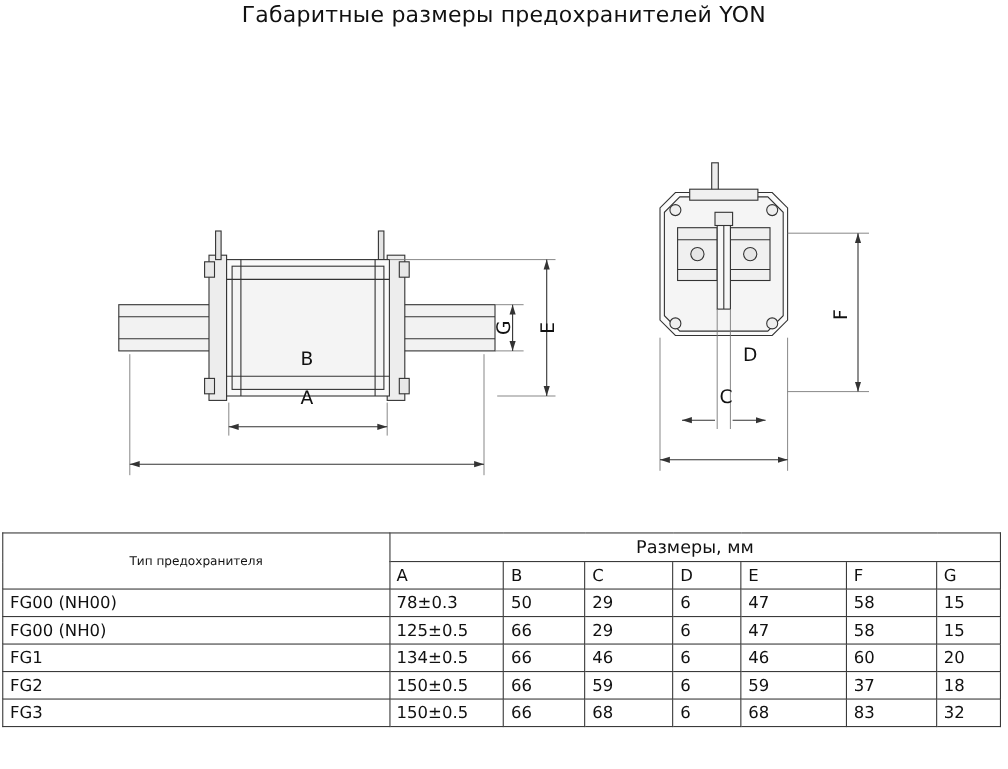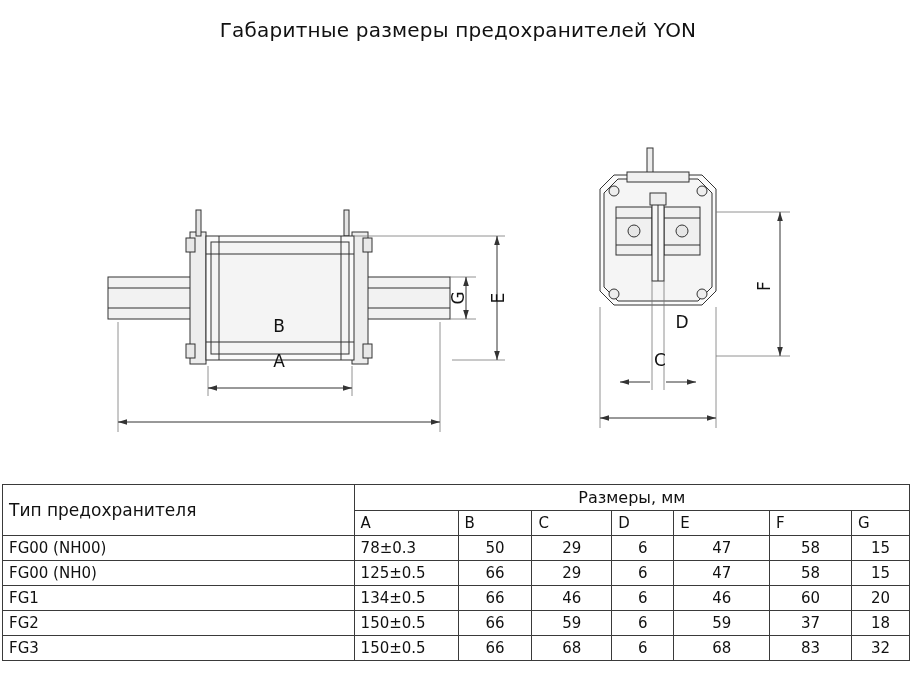--- a/index.html
+++ b/index.html
@@ -10,21 +10,21 @@
   body {
     width: 916px;
     height: 699px;
     font-family: "DejaVu Sans", "Liberation Sans", sans-serif;
     color: #1a1a1a;
     position: relative;
     overflow: hidden;
   }
   .page-title {
     position: absolute;
-    top: 18px;
+    top: 1px;
     left: 0;
     width: 916px;
     text-align: center;
     font-size: 20px;
     font-weight: 400;
     color: #111;
     letter-spacing: 0.2px;
   }
   .drawing-area {
     position: absolute;
@@ -49,40 +49,40 @@
     color: #111;
   }
   table.dims td, table.dims th {
     border: 1px solid #3a3a3a;
     padding: 3px 6px;
     font-weight: 400;
     height: 24px;
     box-sizing: border-box;
   }
   th.type-head {
-    text-align: left;
+    text-align: center;
     vertical-align: middle;
-    font-size: 17px;
+    font-size: 11px;
   }
   th.dims-head {
     text-align: center;
     font-size: 16px;
   }
   td.col-letter {
     text-align: left;
     padding-left: 8px;
   }
   td.type-cell {
   }
   td.val-left {
     text-align: left;
     padding-left: 8px;
   }
   td.val-right {
-    text-align: center;
+    text-align: left;
     padding-right: 8px;
   }
   .w-type { width: 352px; }
   .w-a { width: 104px; }
   .w-b { width: 74px; }
   .w-c { width: 80px; }
   .w-d { width: 62px; }
   .w-e { width: 96px; }
   .w-f { width: 82px; }
   .w-g { width: 58px; }

